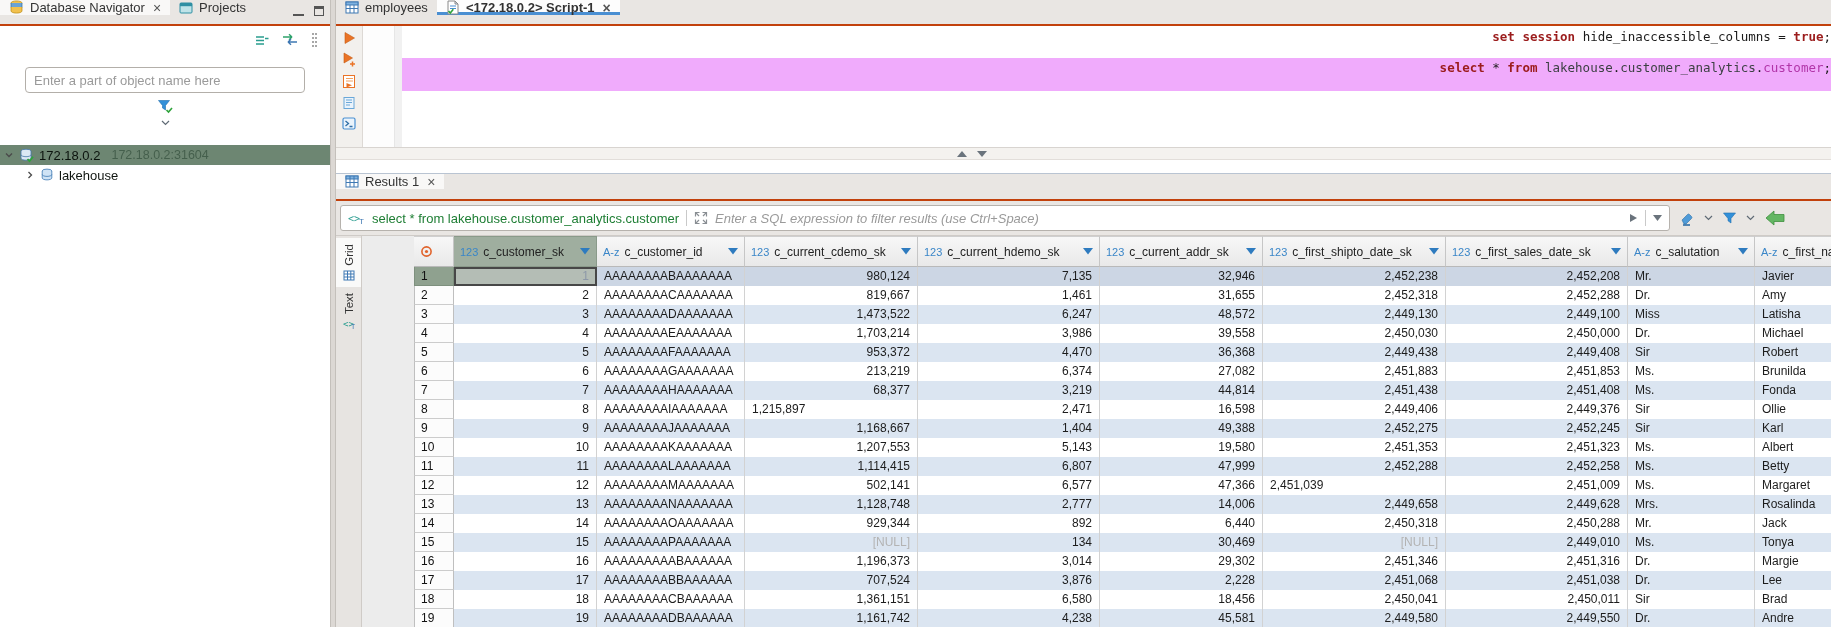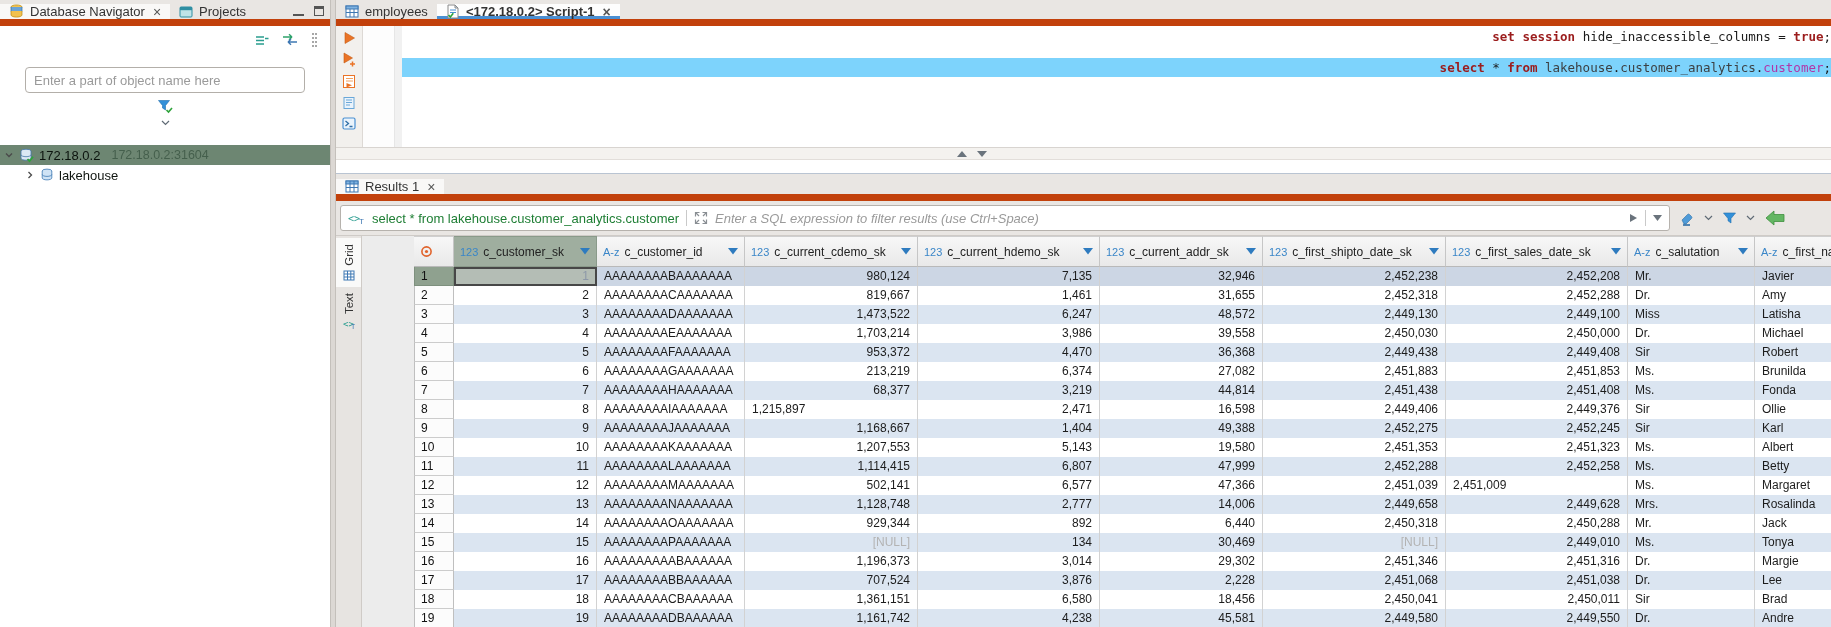--- a/index.html
+++ b/index.html
@@ -1,21 +1,21 @@
 <!DOCTYPE html>
 <html><head>
 <meta charset="utf-8">
 <style>
   * { box-sizing: border-box; }
   html,body { margin:0; padding:0; }
   body { font-family:"Liberation Sans", sans-serif; background:#fff; }
   #app { position:relative; width:1831px; height:627px; background:#fff; overflow:hidden; font-size:13px; color:#222; }
 
   
-  .tabbar { display:flex; align-items:flex-end; height:26px; background:#e9e6e3; border-bottom:7px solid #c2410c; position:relative; }
+  .tabbar { display:flex; align-items:flex-start; height:26px; background:#e9e6e3; border-bottom:2px solid #c2410c; position:relative; }
   .tab { display:flex; align-items:center; gap:6px; padding:0 9px; color:#333; cursor:default; white-space:nowrap; }
   .tab .close { color:#555; font-size:14px; margin-left:2px; line-height:1; }
   .tab.active { background:#f9f8f7; }
   .icon { display:inline-flex; align-items:center; justify-content:center; line-height:0; }
 
   
   #nav-panel { position:absolute; left:0; top:0; width:330px; height:627px; background:#fff; }
   #v-divider { position:absolute; left:330px; top:0; width:6px; height:627px; background:#dcd8d4; border-left:1px solid #c4c0bb; border-right:1px solid #c4c0bb; }
   .win-btns { position:absolute; right:6px; top:6px; display:flex; gap:10px; align-items:center; }
   .wb-min { width:11px; height:10px; border-bottom:2px solid #555; }
@@ -36,21 +36,21 @@
   #main { position:absolute; left:336px; top:0; width:1495px; height:627px; background:#fff; overflow:hidden; }
   #editor-tabbar .tab.active { background:#fdfdfd; box-shadow:inset 0 -3px 0 #4a8fd2;font-weight:bold; }
 
   
   #editor { position:absolute; left:0; top:26px; width:100%; height:121px; background:#fff;text-align:right; }
   #editor-toolbar { position:absolute; left:0; top:0; bottom:0; width:27px; background:#f2f0ed; border-right:1px solid #ddd9d5; display:flex; flex-direction:column; align-items:center; gap:7px; padding-top:5px; }
   #editor-ruler { position:absolute; left:27px; top:0; bottom:0; width:31px; background:#fdfdfd; }
   #fold-band { position:absolute; left:58px; top:0; bottom:0; width:8px; background:#f1f1f1; border-left:1px solid #e6e6e6; }
   #code { position:absolute; left:66px; top:0; right:0; bottom:0; padding-top:4px; font-family:"DejaVu Sans Mono", monospace; font-size:12.5px; }
   .code-line { height:14px; line-height:14px; padding-left:7px; white-space:pre; }
-  .code-line.hl { background:#7dd3fc; height:19px; line-height:19px; }
+  .code-line.hl { background:#f0abfc; height:33px; line-height:19px; }
   .tk-keyword { color:#9b1c1c; font-weight:bold; }
   .tk-plain { color:#1b1b1b; }
   .tk-identifier { color:#3c4043; }
   .tk-object { color:#b135a8; }
 
   
   #sash { position:absolute; left:0; top:147px; width:100%; height:13px; background:#f4f2ef; border-top:1px solid #d8d4d0; border-bottom:1px solid #e2dedA; }
   .sash-arrows { position:absolute; left:618px; top:1px; display:flex; gap:4px; }
   .sash-btn { width:16px; height:10px; display:flex; align-items:center; justify-content:center; }
   .tri-up { width:0; height:0; border:5px solid transparent; border-bottom:6px solid #6a737c; margin-top:-5px;}
@@ -597,22 +597,22 @@
             <div class="dcell r-odd" style="width: 127px; text-align: left;">Ms.</div>
             <div class="dcell r-odd" style="width: 300px; text-align: left;">Betty</div>
           </div>
           <div class="g-row">
             <div class="rowhdr">12</div>
             <div class="dcell r-even" style="width: 143px; text-align: right;">12</div>
             <div class="dcell r-even" style="width: 148px; text-align: left;">AAAAAAAAMAAAAAAA</div>
             <div class="dcell r-even" style="width: 173px; text-align: right;">502,141</div>
             <div class="dcell r-even" style="width: 182px; text-align: right;">6,577</div>
             <div class="dcell r-even" style="width: 163px; text-align: right;">47,366</div>
-            <div class="dcell r-even" style="width: 183px; text-align: right;">2,451,039</div>
-            <div class="dcell r-even" style="width: 182px; ">2,451,009</div>
+            <div class="dcell r-even" style="width: 183px; ">2,451,039</div>
+            <div class="dcell r-even" style="width: 182px; text-align: right;">2,451,009</div>
             <div class="dcell r-even" style="width: 127px; text-align: left;">Ms.</div>
             <div class="dcell r-even" style="width: 300px; text-align: left;">Margaret</div>
           </div>
           <div class="g-row">
             <div class="rowhdr">13</div>
             <div class="dcell r-odd" style="width: 143px; text-align: right;">13</div>
             <div class="dcell r-odd" style="width: 148px; text-align: left;">AAAAAAAANAAAAAAA</div>
             <div class="dcell r-odd" style="width: 173px; text-align: right;">1,128,748</div>
             <div class="dcell r-odd" style="width: 182px; text-align: right;">2,777</div>
             <div class="dcell r-odd" style="width: 163px; text-align: right;">14,006</div>

